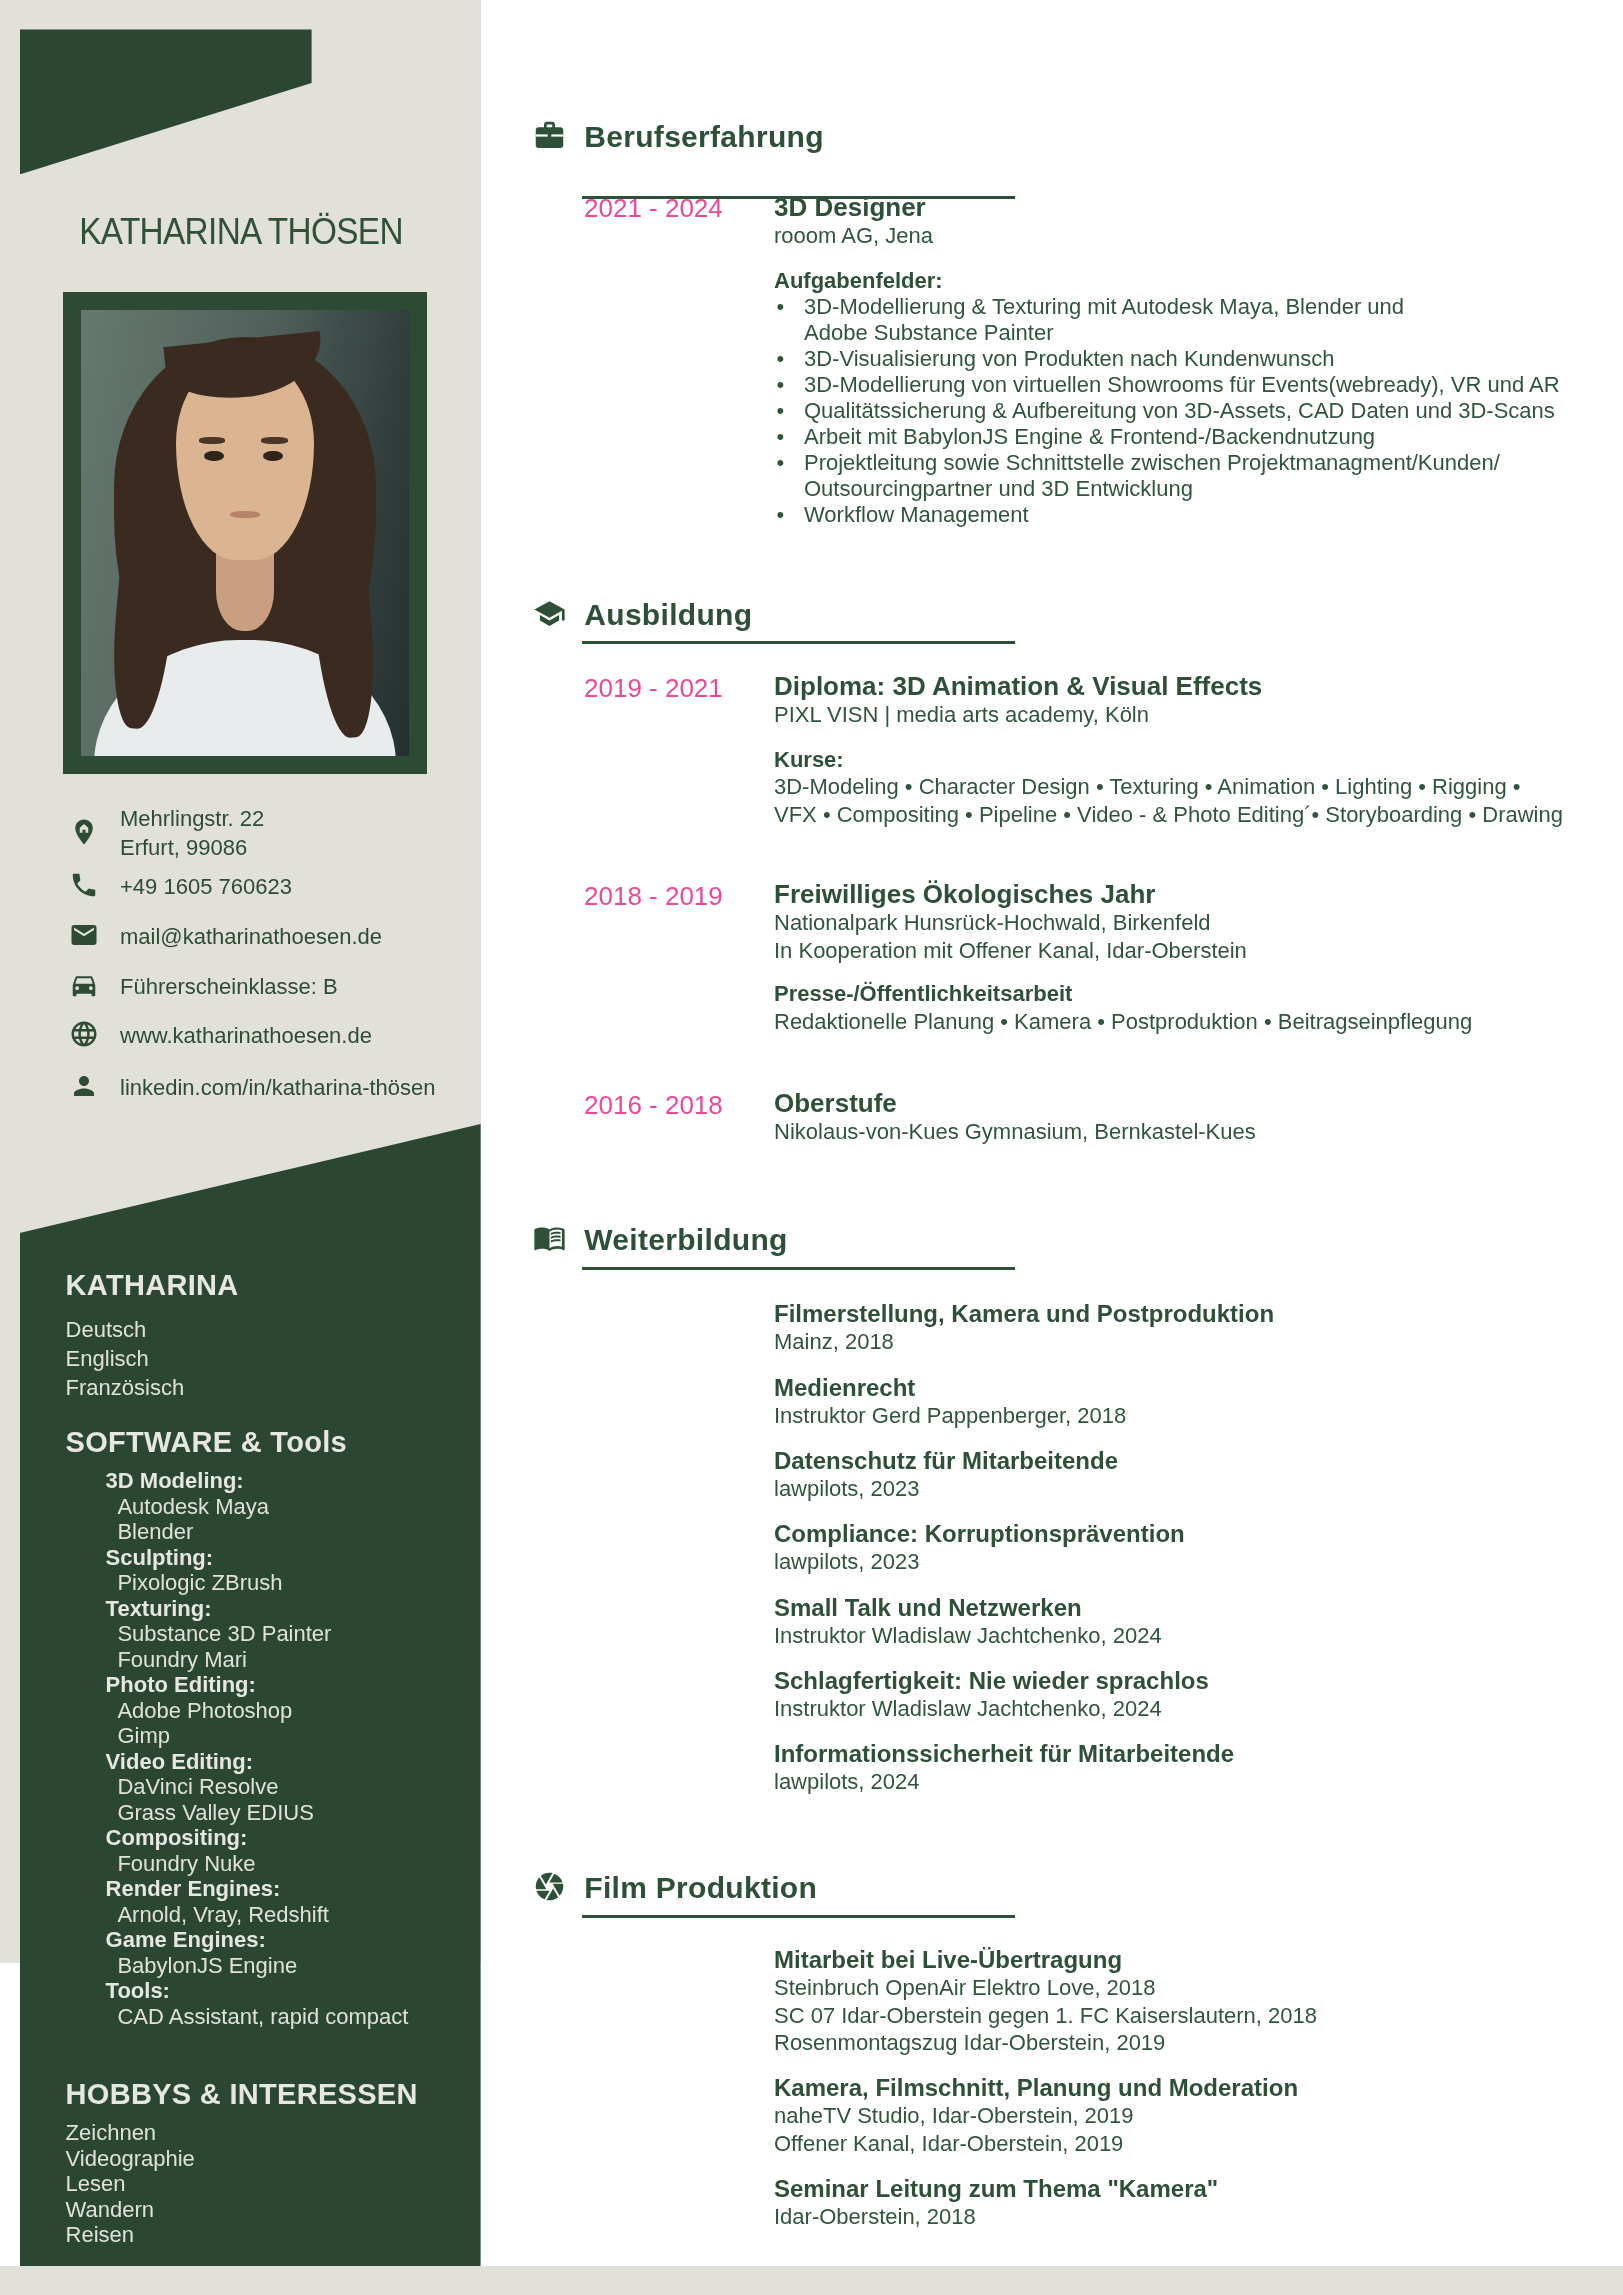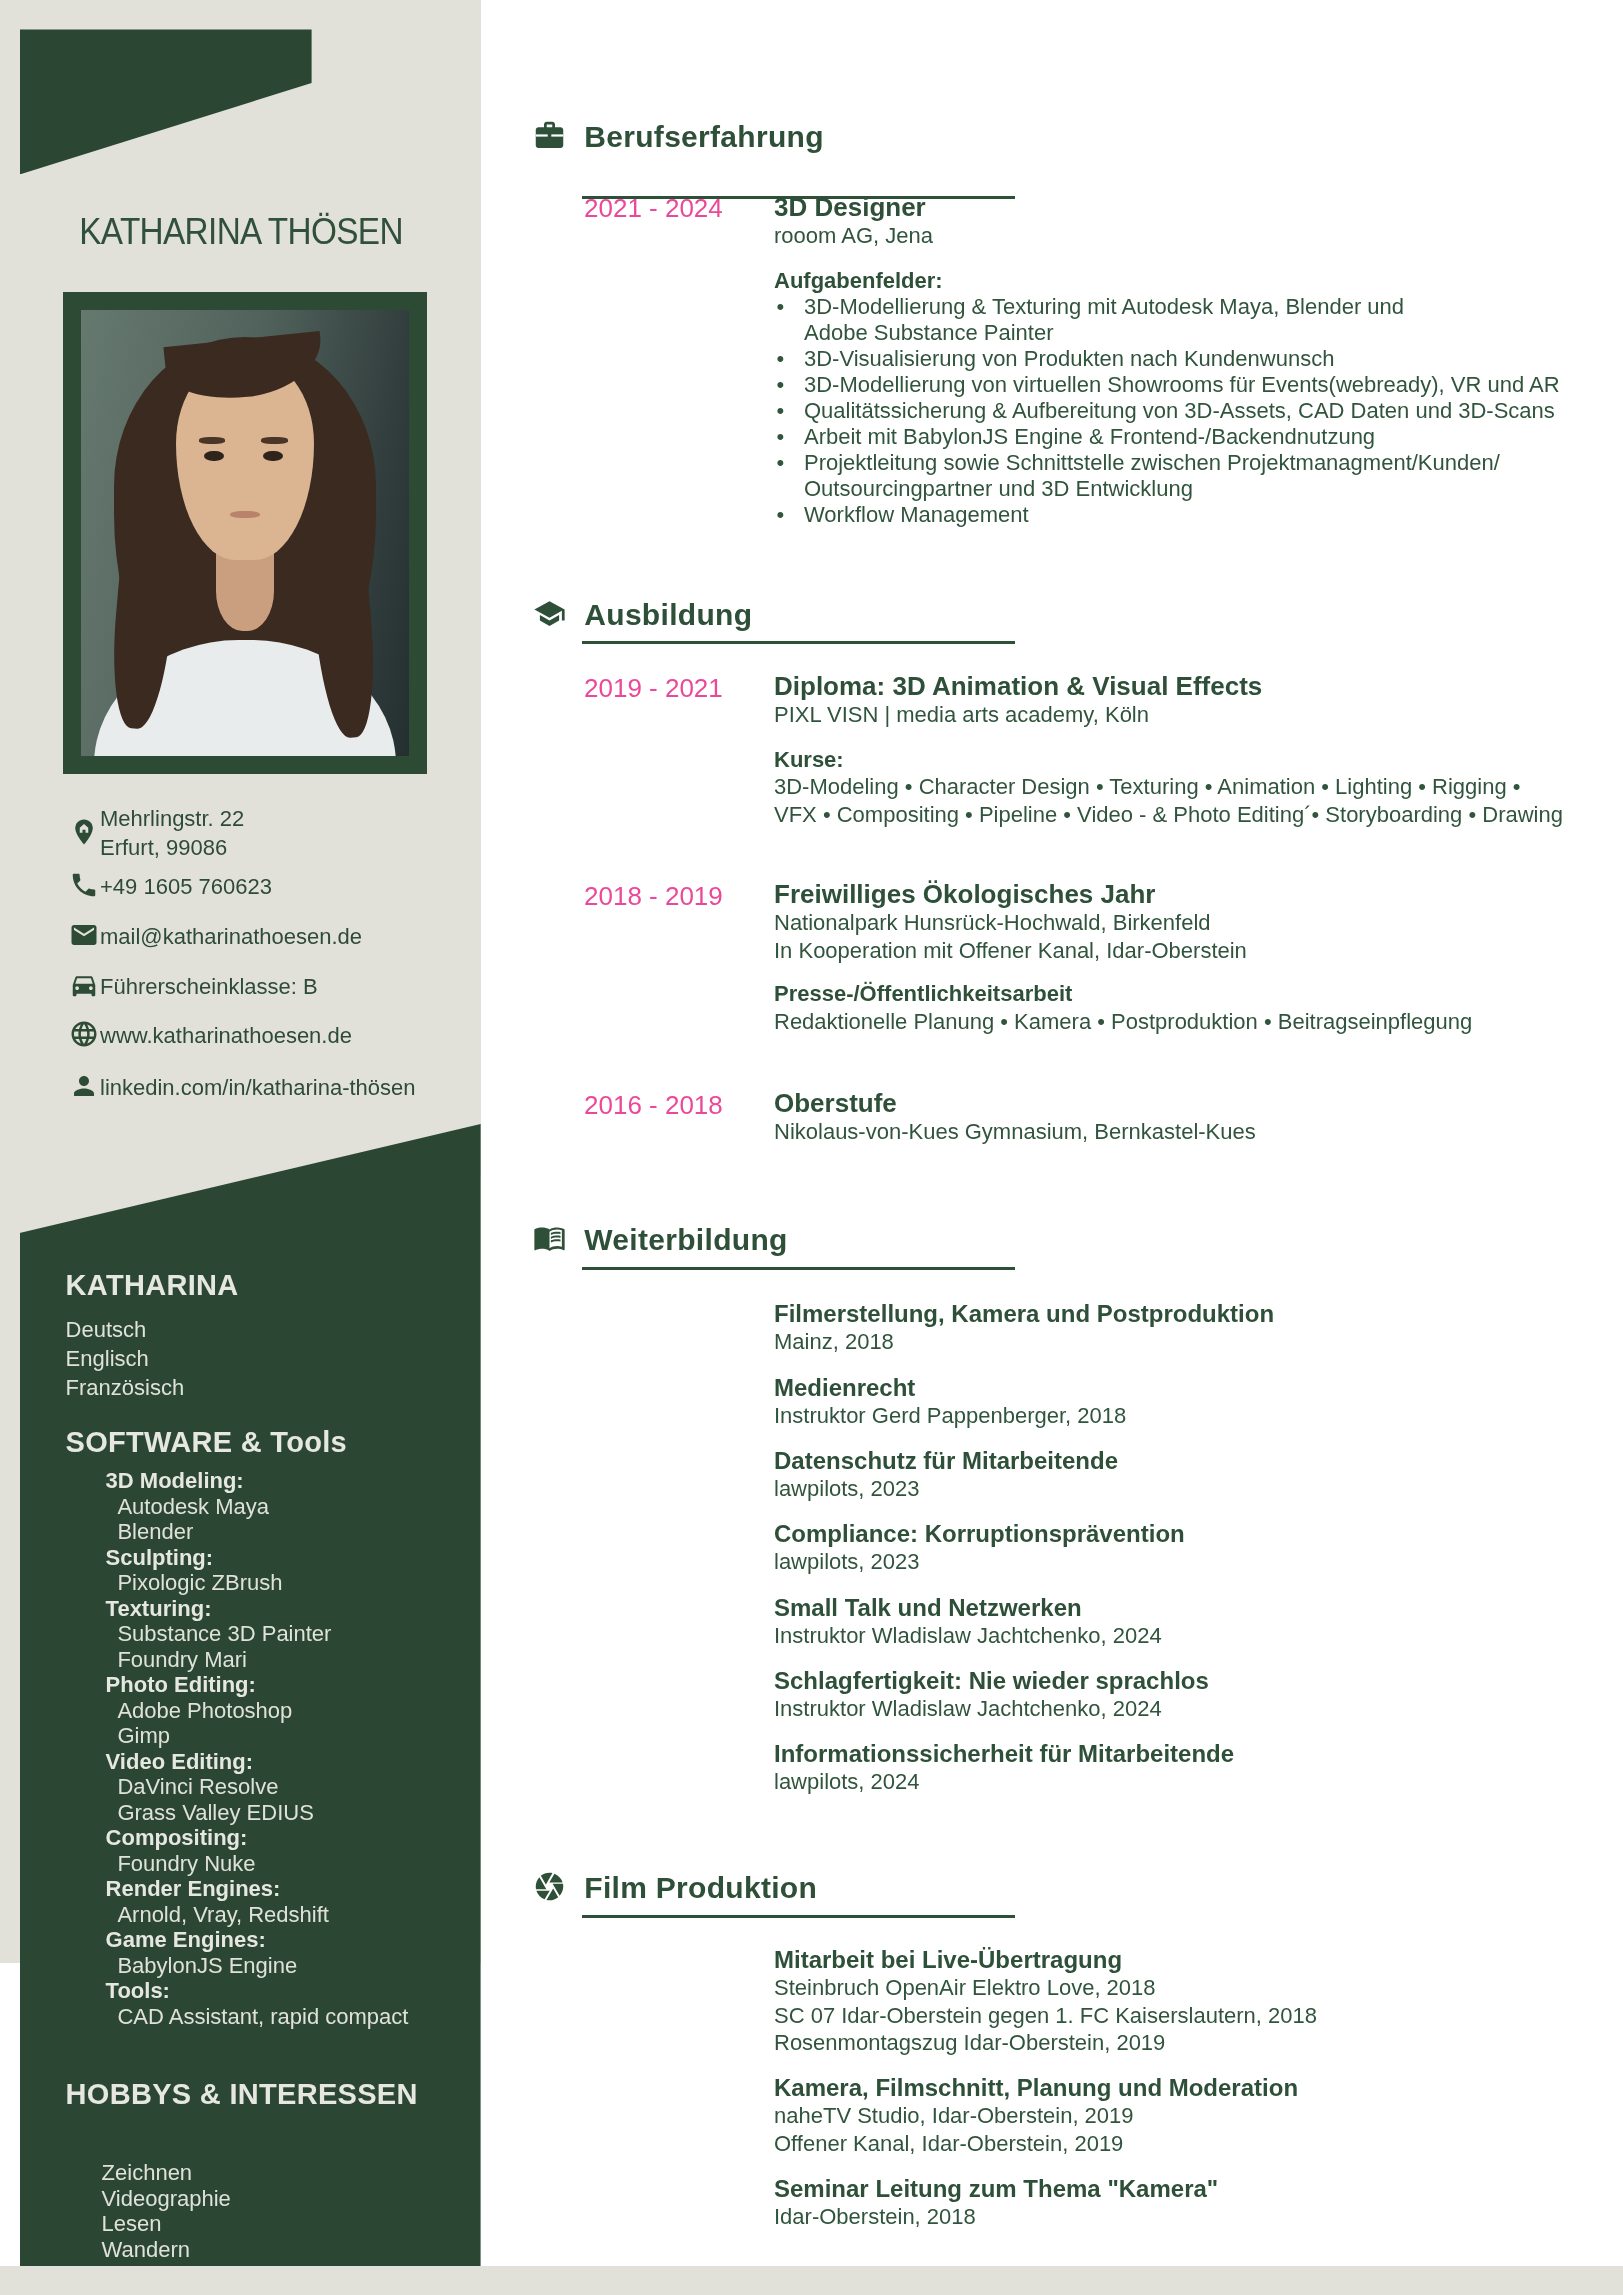--- a/index.html
+++ b/index.html
@@ -26,34 +26,34 @@
   .p-face{left:29%;top:10%;width:42%;height:46%;background:#dbb492;
           border-radius:50% 50% 44% 44%/44% 44% 58% 58%;}
   .p-fringe{left:26%;top:6.5%;width:48%;height:13%;background:#3a2a20;
             border-radius:0 0 50% 50%/0 0 90% 60%;transform:rotate(-6deg);}
   .p-brow{background:#4a3526;width:8%;height:1.5%;border-radius:40%;top:28.5%;}
   .p-brow.l{left:36%;} .p-brow.r{left:55%;}
   .p-eye{background:#2f241c;width:6%;height:2.4%;border-radius:50%;top:31.5%;}
   .p-eye.l{left:37.5%;} .p-eye.r{left:55.5%;}
   .p-mouth{background:#b9836b;width:9%;height:1.7%;border-radius:40%;left:45.5%;top:45%;}
 
-  .contact-row{position:absolute;left:69px;display:flex;align-items:center;gap:1px;color:#2e4b36;}
+  .contact-row{position:absolute;left:69px;display:flex;align-items:center;gap:21px;color:#2e4b36;}
   .contact-row svg{width:30px;height:30px;flex:none;fill:#2e4b36;}
   .ctxt{font-size:22px;line-height:29px;}
   #crow-0{top:804px} #crow-1{top:870px} #crow-2{top:920px}
   #crow-3{top:970px} #crow-4{top:1019px} #crow-5{top:1071px}
 
   .panel{position:absolute;left:19.6px;top:1124px;width:461px;height:1142px;background:#2b4733;
          clip-path:polygon(0 109px,100% 0,100% 100%,0 100%);color:#e0e2d9;}
   .panel h2{position:absolute;left:46px;margin:0;font-size:29px;font-weight:700;color:#e6e7e0;letter-spacing:0.3px;}
   #h-lang{top:145px} #h-soft{top:302px} #h-hob{top:954px}
   .plist{position:absolute;left:46px;margin:0;padding:0;list-style:none;font-size:22px;}
   #lang-list{top:191px;line-height:29px;}
   #soft-list{top:344px;line-height:25.5px;margin-left:40px;}
-  #hob-list{top:1036px;line-height:25.5px;margin-left:36px;}
+  #hob-list{top:996px;line-height:25.5px;}
   .cat{font-weight:700;color:#e6e7e0;}
   .itm{padding-left:11.8px;}
 
   
   .sec-head{position:absolute;left:533px;display:flex;align-items:center;gap:18.3px;color:#2e4f38;}
   .sec-head svg{width:33px;height:33px;fill:#2e4f38;flex:none;}
   .sec-head h2{margin:0;font-size:30px;font-weight:700;letter-spacing:0.3px;}
   #sec1{top:119px} #sec2{top:597px} #sec3{top:1222px} #sec4{top:1870px}
   .rule{position:absolute;left:582px;width:433px;height:3.3px;background:#2e4f38;}
   #rule1{top:196px} #rule2{top:641px} #rule3{top:1267px} #rule4{top:1915px}

